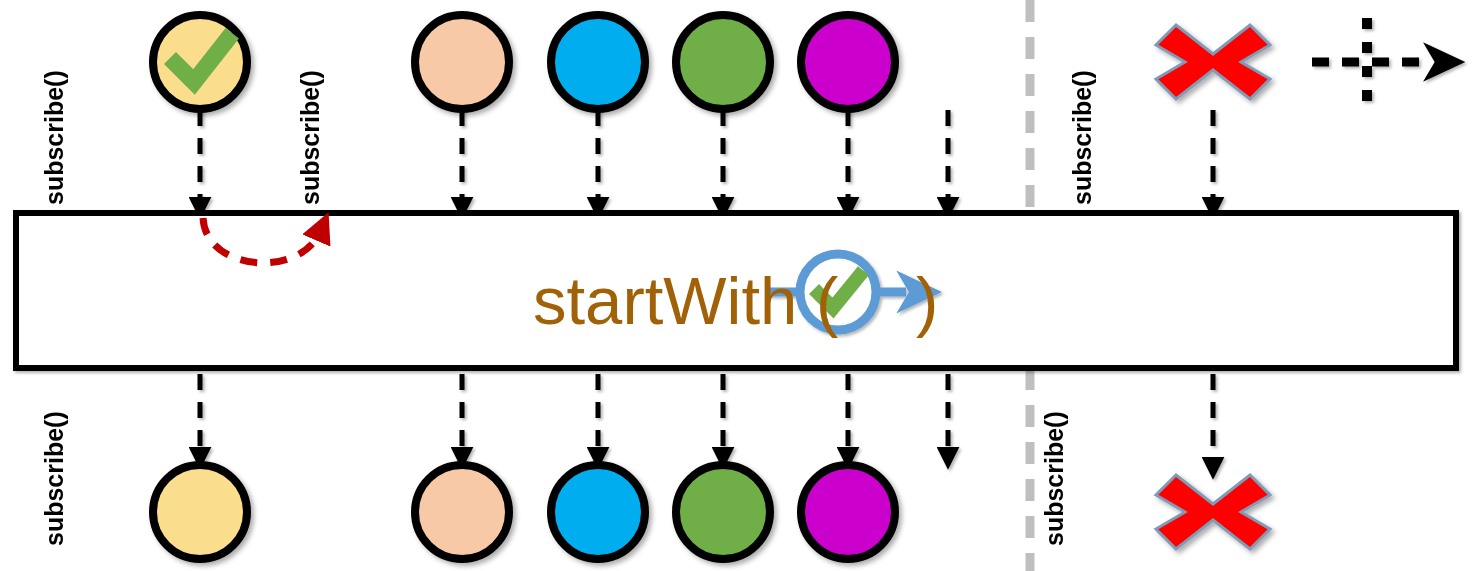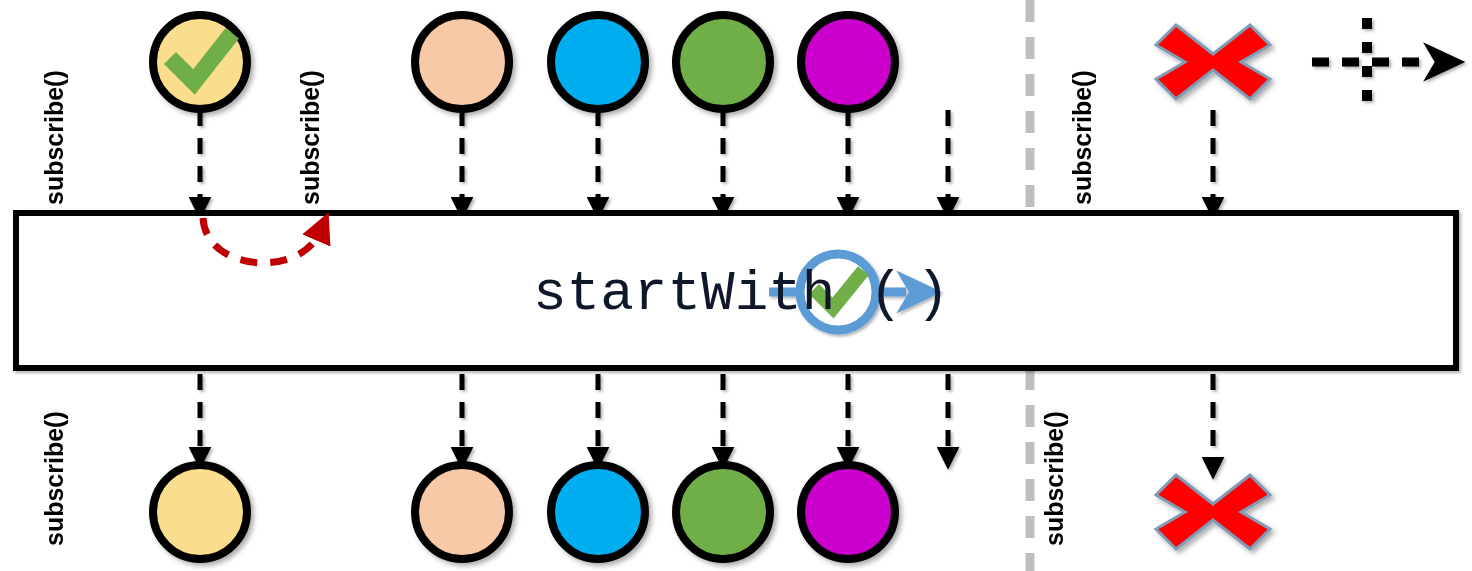--- a/index.html
+++ b/index.html
@@ -3,22 +3,22 @@
 <meta charset="utf-8">
 <style>
   html,body{margin:0;padding:0;background:#fff;}
   body{width:1472px;height:571px;overflow:hidden;
        font-family:"Liberation Sans",sans-serif;}
   #stage{position:relative;width:1472px;height:571px;}
   #stage svg{position:absolute;top:0;left:0;}
   .vlabel{position:absolute;font-family:"Liberation Sans",sans-serif;
           font-weight:bold;font-size:25px;color:#000;white-space:nowrap;
           transform-origin:0 0;transform:rotate(-90deg);}
-  .optext{position:absolute;font-family:Liberation Mono, monospace;
-          font-size:56px;color:#0f172a;white-space:nowrap;}
+  .optext{position:absolute;font-family:Liberation Sans, sans-serif;
+          font-size:67px;color:#a16207;white-space:nowrap;}
 </style>
 </head>
 <body>
 
 <div id="stage">
 
 <svg width="1472" height="571" viewBox="0 0 1472 571">
   <defs>
     <filter id="sh" x="-60%" y="-60%" width="240%" height="240%">
       <feDropShadow dx="3" dy="3" stdDeviation="2.5" flood-color="#000" flood-opacity="0.32"></feDropShadow>

